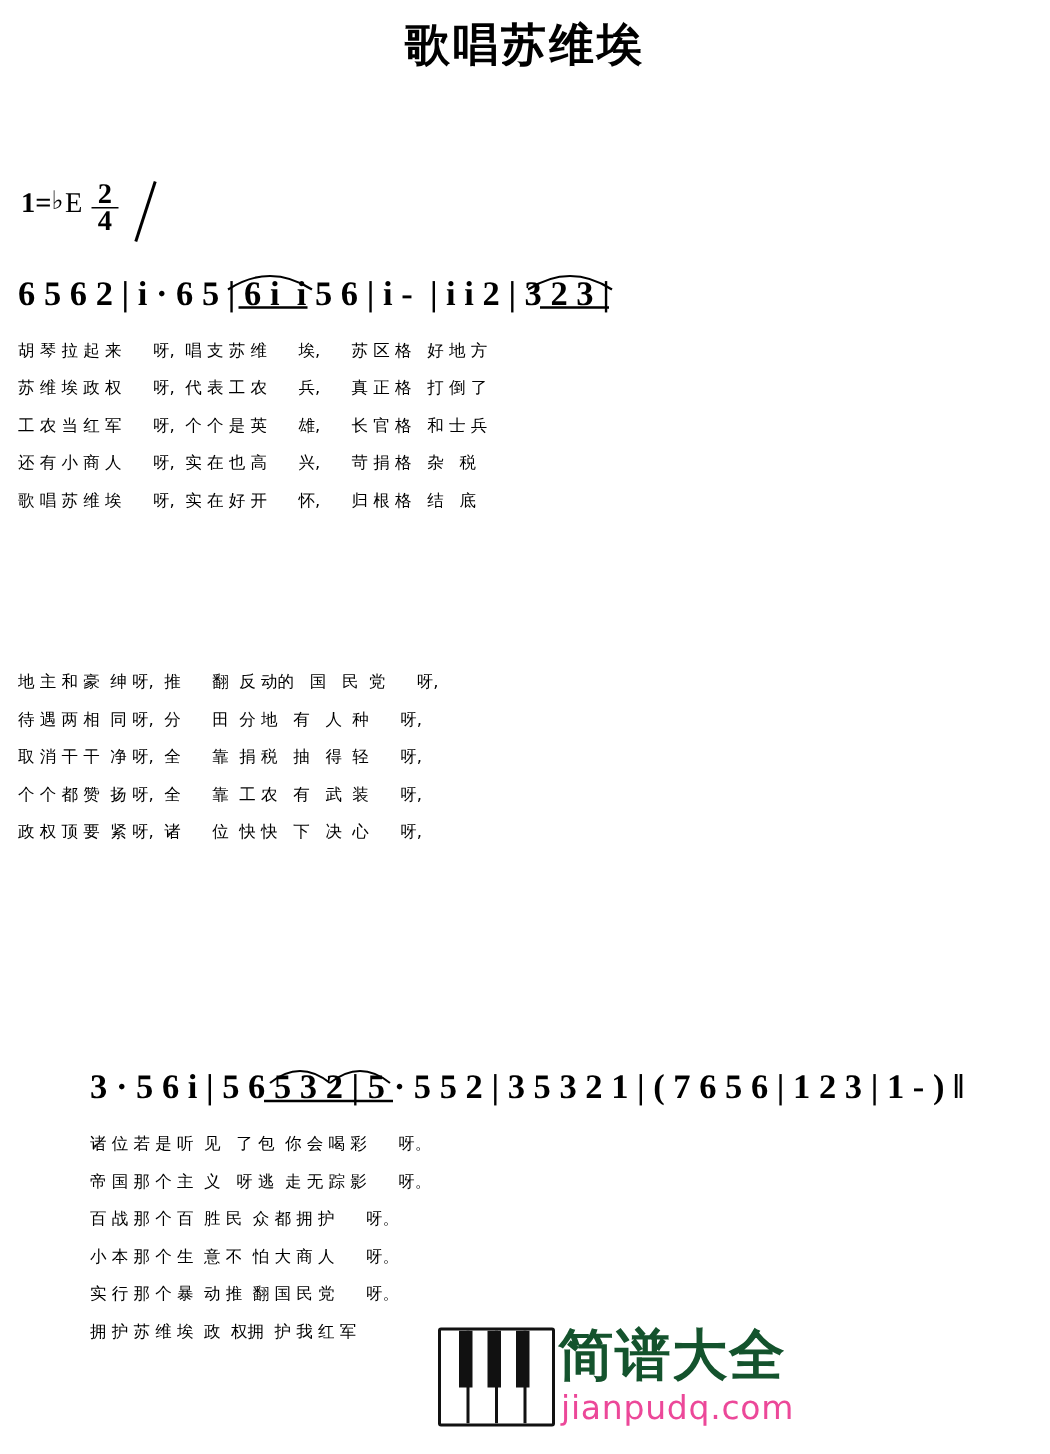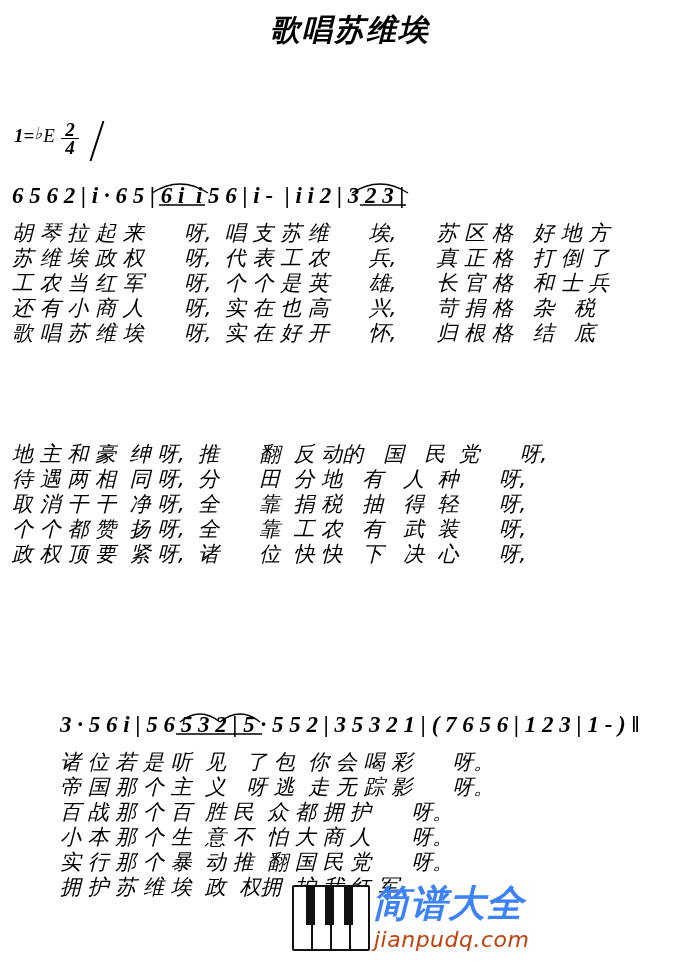--- a/index.html
+++ b/index.html
@@ -12,21 +12,20 @@
     height: 969px;
     position: relative;
     font-family: "Liberation Serif", serif;
     color: #000000;
     overflow: hidden;
   }
   .page {
     position: relative;
     width: 560px;
     height: 969px;
-    font-style: italic;
   }
   .title {
     position: absolute;
     top: 10px;
     left: 0;
     width: 700px;
     text-align: center;
     font-family: "DejaVu Sans", sans-serif;
     font-weight: bold;
     font-size: 30px;
@@ -94,21 +93,21 @@
     font-family: "Liberation Serif", serif;
     font-size: 23px;
     font-weight: bold;
     letter-spacing: 0px;
     white-space: pre;
     padding-left: 12px;
     line-height: 30px;
   }
   .lyricline {
     font-family: "DejaVu Sans", sans-serif;
-    font-size: 21px;
+    font-size: 11px;
     white-space: pre;
     padding-left: 12px;
     line-height: 25px;
     letter-spacing: 0px;
   }
   .sysnotes {
     position: relative;
     height: 36px;
   }
 
@@ -236,17 +235,17 @@
 
   <div class="logo">
     <div class="keys">
       <div class="wdiv" style="left:17px;"></div>
       <div class="wdiv" style="left:36px;"></div>
       <div class="wdiv" style="left:55px;"></div>
       <div class="blk" style="left:12px;"></div>
       <div class="blk" style="left:31px;"></div>
       <div class="blk" style="left:50px;"></div>
     </div>
-    <div class="logo-text" style="color: #3b82f6;">简谱大全</div>
-    <div class="logo-url" style="color: #c2410c;">jianpudq.com</div>
+    <div class="logo-text" style="color: #14532d;">简谱大全</div>
+    <div class="logo-url" style="color: #ec4899;">jianpudq.com</div>
   </div>
 
 </div>
 
 </body></html>

